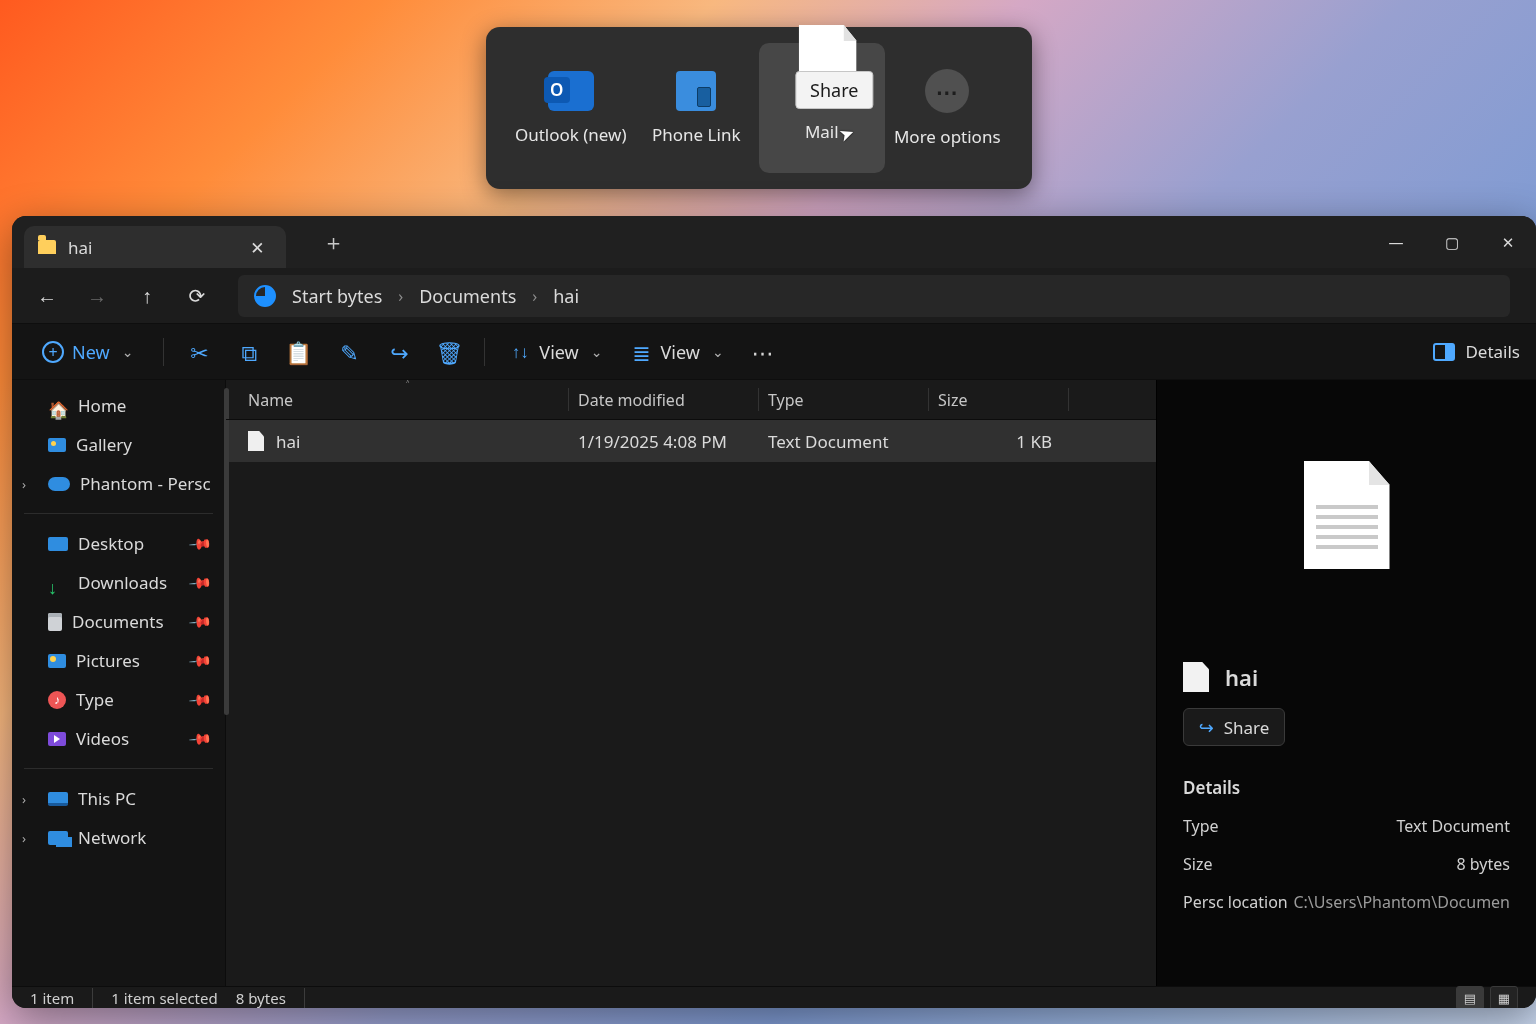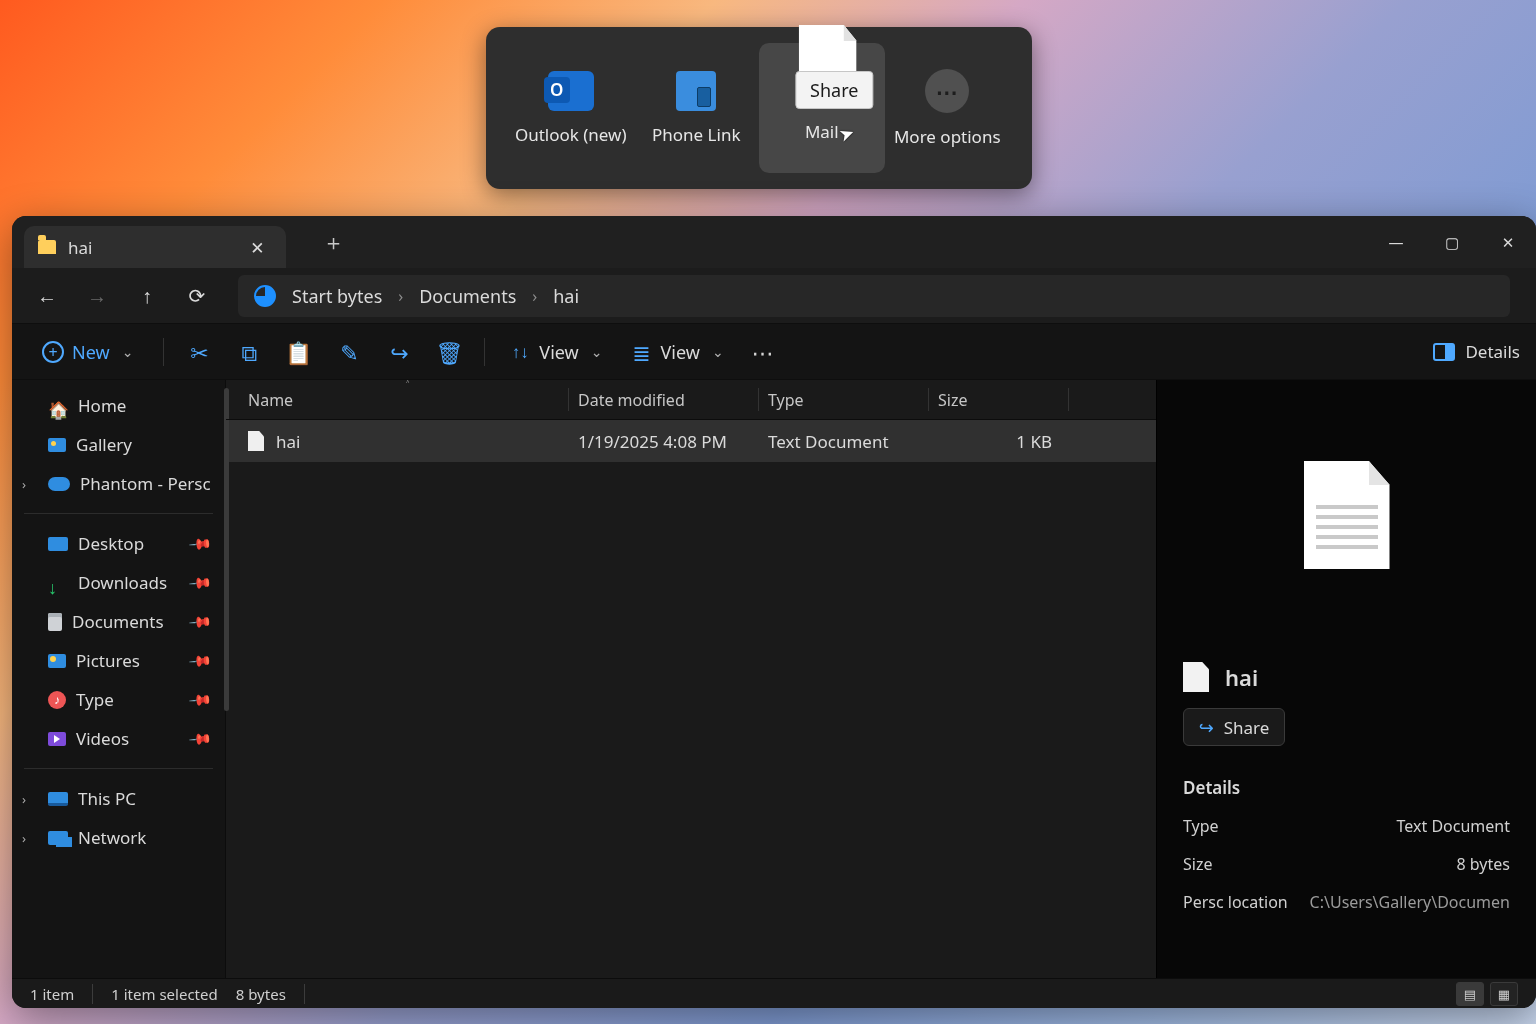--- a/index.html
+++ b/index.html
@@ -281,21 +281,21 @@
     display:flex; align-items:center; justify-content:center;
     gap:10px; font-size:17px;
     background:#1a1a1a;
   }
   .share-btn .sicon { color:#4fa9ff; font-size:18px; }
   .meta h4 { font-size:17px; font-weight:600; margin-top:14px; }
   .meta-row { display:flex; justify-content:space-between; font-size:16px; color:#d0d0d0; }
   .meta-row.cut .v { color:#9b9b9b; }
 
   .statusbar {
-    height: 30px;
+    height: 22px;
     background:#1a1a1a;
     border-top:1px solid #0c0c0c;
     display:flex; align-items:center;
     padding: 0 18px;
     font-size:15px;
     color:#cfcfcf;
     gap: 12px;
   }
   .statusbar .ssep { width:1px; height:20px; background:#3c3c3c; margin:0 6px; }
   .statusbar .right { margin-left:auto; display:flex; gap:6px; }
@@ -509,21 +509,21 @@
         <div class="meta-row">
             <span>Type</span>
             <span class="v">Text Document</span>
           </div>
         <div class="meta-row">
             <span>Size</span>
             <span class="v">8 bytes</span>
           </div>
         <div class="meta-row cut">
             <span>Persc location</span>
-            <span class="v">C:\Users\Gallery\Documen</span>
+            <span class="v">C:\Users\Phantom\Documen</span>
           </div>
       </div>
     </div>
   </div>
 
   <div class="statusbar">
     <span>1 item</span>
     <span class="ssep"></span>
     <span>1 item selected</span>
     <span style="margin-left:6px;">8 bytes</span>

